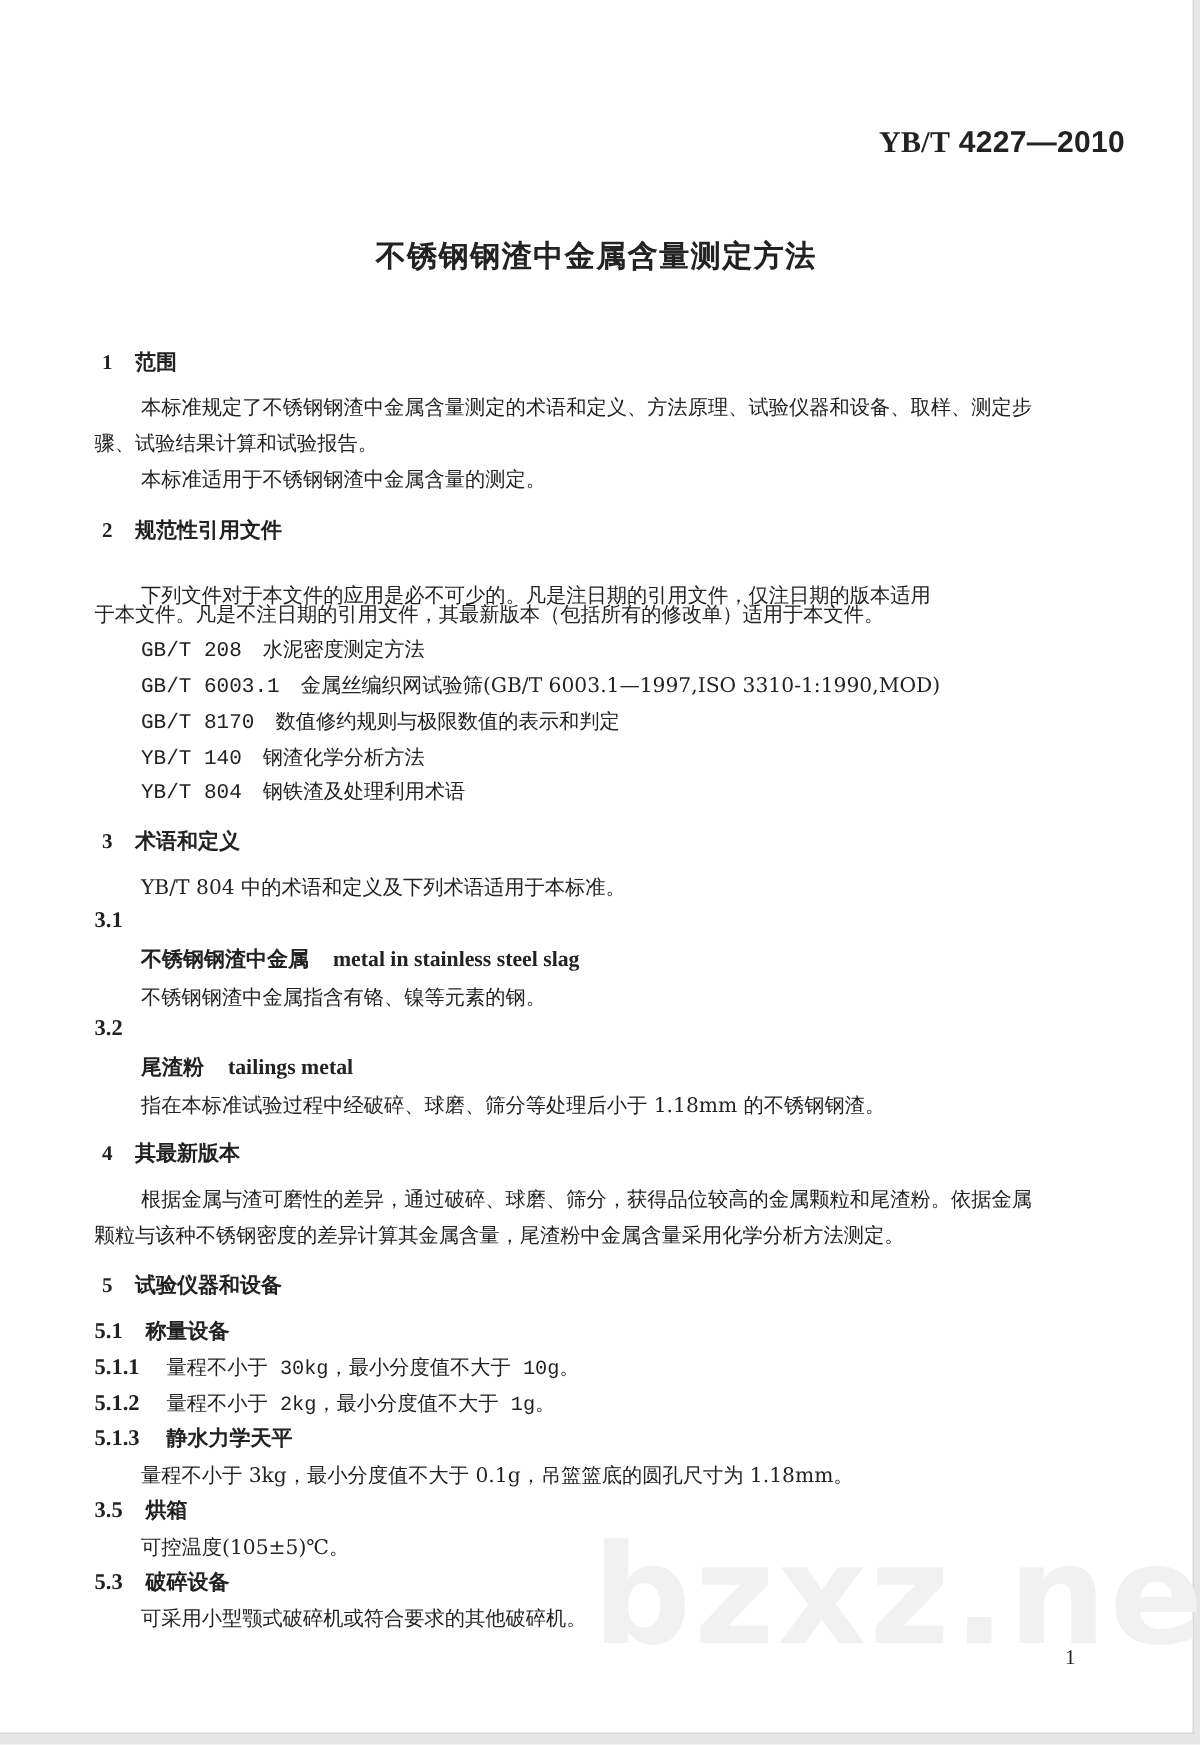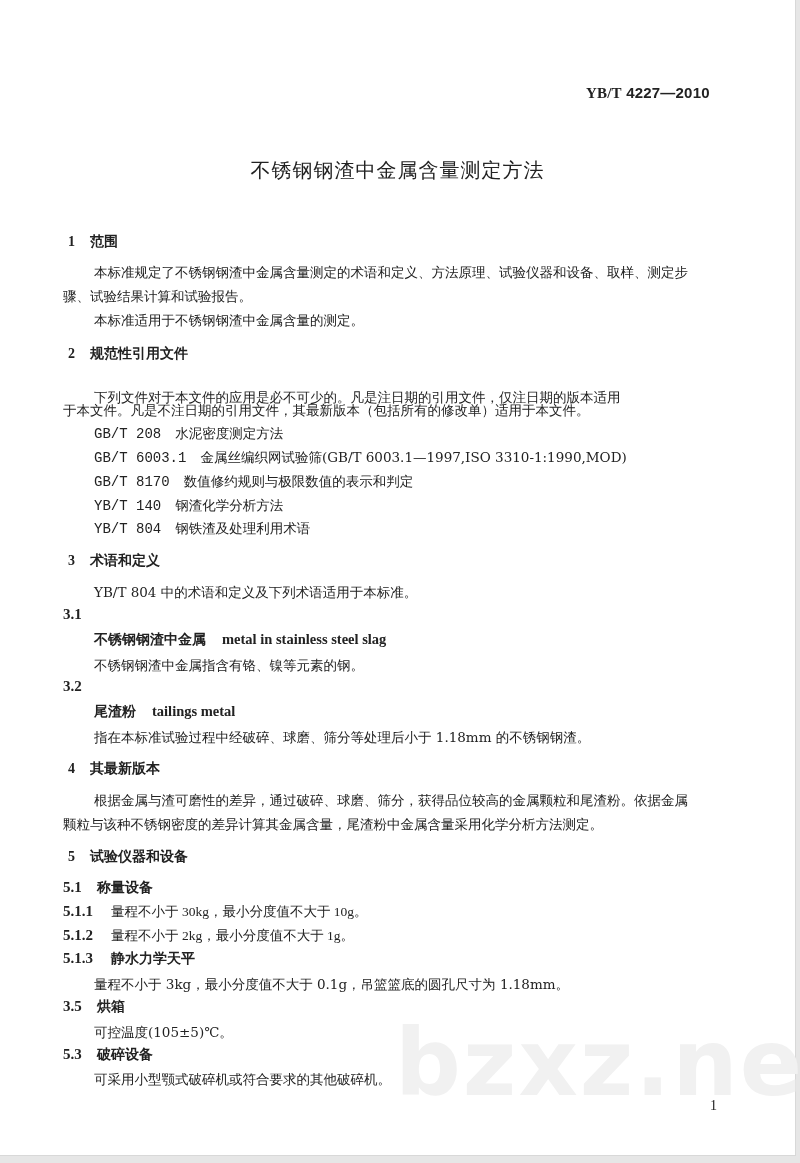--- a/index.html
+++ b/index.html
@@ -5,35 +5,35 @@
   html, body { margin: 0; padding: 0; }
   body {
     width: 800px; height: 1163px; background: #e6e6e6; position: relative; overflow: hidden;
     font-family: "DejaVu Serif", "Liberation Serif", serif; color: #222;
   }
   .page {
     position: absolute; left: 0; top: 0; width: 795px; height: 1155px; background: #ffffff;
     border-right: 1px solid #d8d8d8; border-bottom: 1px solid #d8d8d8;
   }
   .abs { position: absolute; white-space: nowrap; }
-  .std-code { left: 586px; top: 84px; font-size: 15px; font-weight: bold; font-family: "Liberation Sans", sans-serif; letter-spacing: 0.2px; }
+  .std-code { left: 586px; top: 84px; font-size: 20px; font-weight: bold; font-family: "Liberation Sans", sans-serif; letter-spacing: 0.2px; }
   .std-code .b { font-family: "Liberation Serif", serif; }
-  .title { left: 0; width: 795px; text-align: center; top: 157px; font-size: 20px; font-weight: normal; font-family: "DejaVu Sans", sans-serif; letter-spacing: 1px; }
+  .title { left: 0; width: 795px; text-align: center; top: 157px; font-size: 20px; font-weight: bold; font-family: "DejaVu Sans", sans-serif; letter-spacing: 1px; }
   .h1 { left: 68px; font-size: 14px; font-weight: bold; font-family: "DejaVu Sans", sans-serif; }
   .h1 .num { display: inline-block; width: 22px; font-family: "Liberation Serif", serif; }
   .p { font-size: 13.5px; line-height: 20px; }
   .indent { left: 94px; }
   .flush { left: 63px; }
   .num-h { font-weight: bold; font-family: "Liberation Serif", serif; font-size: 15px; left: 63px; }
   .term { left: 94px; font-size: 14px; font-weight: bold; font-family: "DejaVu Sans", sans-serif; }
   .term .en { font-family: "Liberation Serif", serif; margin-left: 16px; font-size: 14.5px; }
   .h2 { left: 63px; font-size: 14px; font-weight: bold; font-family: "DejaVu Sans", sans-serif; }
   .h2 .num { display: inline-block; width: 34px; font-family: "Liberation Serif", serif; font-size: 15px; }
   .h3 .num { width: 48px; }
-  .h3 .txt { font-weight: normal; font-family: Liberation Serif, serif; font-size: 13.5px; margin-top: 17px; }
+  .h3 .txt { font-weight: normal; font-family: Liberation Mono, monospace; font-size: 13.5px; margin-top: 17px; }
   .ref-code { font-family: Liberation Mono, monospace; font-size: 14px; margin-right: 14px; }
   .watermark { left: 395px; top: 1010px; font-size: 92px; font-weight: bold; font-family: "DejaVu Sans", sans-serif; color: #f1f1f1; letter-spacing: 2px; z-index: 0; }
   .content { position: relative; z-index: 1; }
   .pageno { left: 710px; top: 1098px; font-size: 14px; font-family: "Liberation Serif", serif; }
 </style>
 </head>
 <body>
 
 <div class="page">
   <div class="abs watermark">bzxz.net</div>

